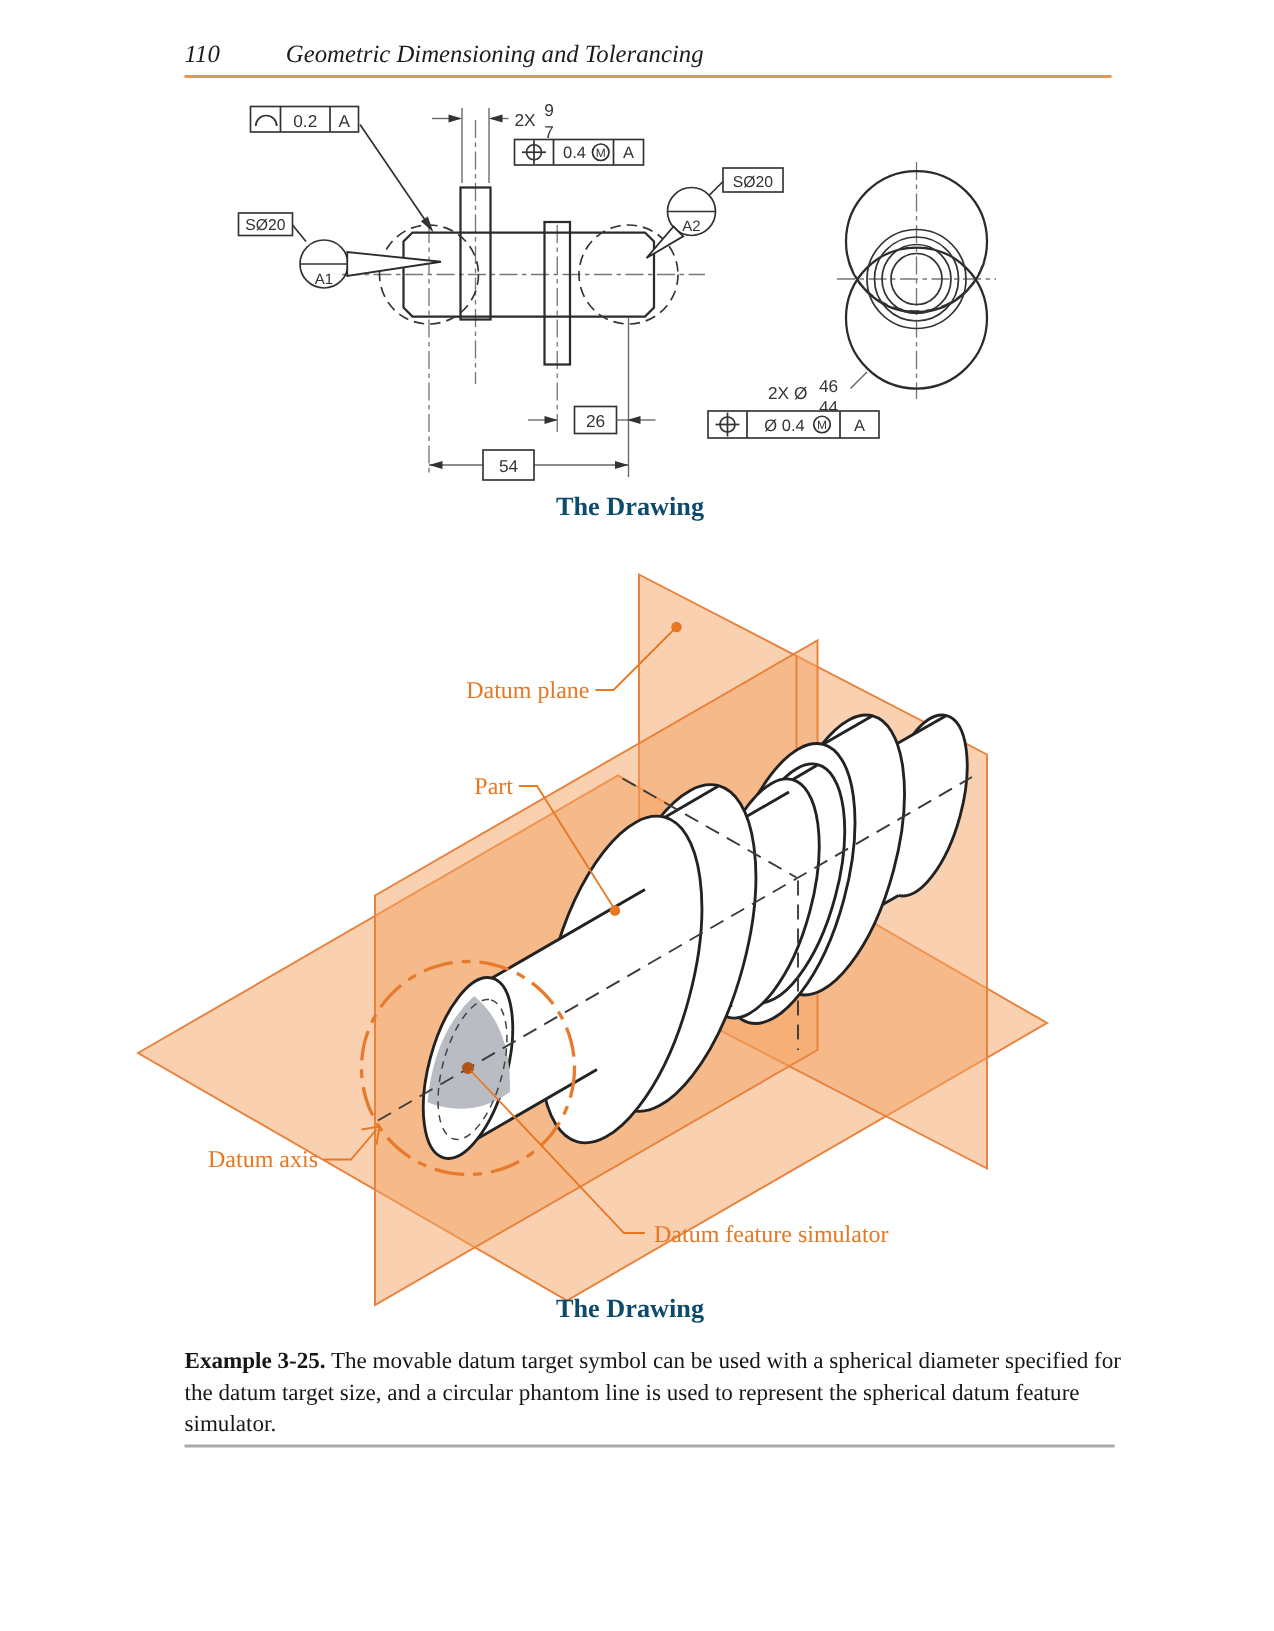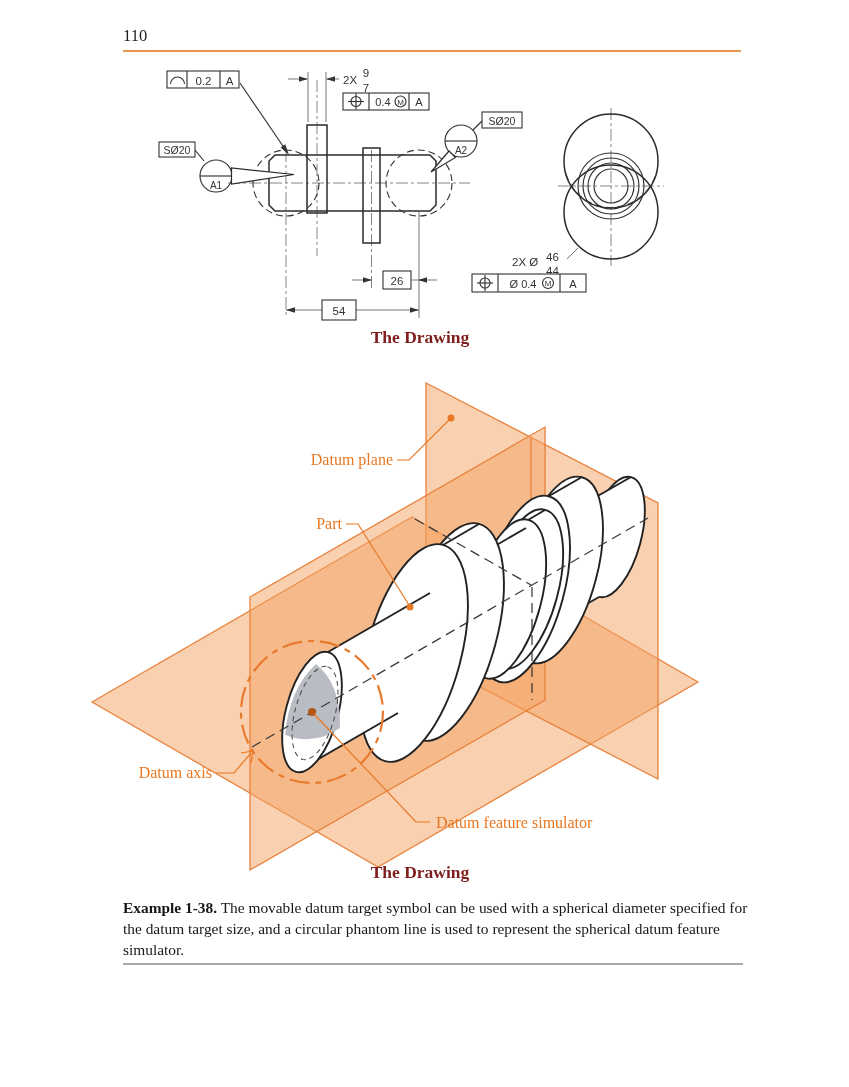--- a/index.html
+++ b/index.html
@@ -1,24 +1,24 @@
 <!DOCTYPE html>
 <html><head>
 <meta charset="utf-8">
 <style>
   html,body{margin:0;padding:0;}
   body{
     width:849px;height:1087px;position:relative;background:#ffffff;
     font-family:"Liberation Serif", serif;overflow:hidden;
   }
   .hdr{position:absolute;top:26px;left:123px;width:620px;display:flex;gap:44px;
-       font-size:16.5px;color:#1c1c1c;}
+       font-style:italic;font-size:16.5px;color:#1c1c1c;}
   .hdr-rule{position:absolute;top:50px;left:123px;width:618px;height:2px;background:#e8954f;}
   .section-title{position:absolute;left:123px;width:594px;text-align:center;
-       font-weight:bold;font-size:17.5px;color:#7f1d1d;}
+       font-weight:bold;font-size:17.5px;color:#0c4a6e;}
   #title-drawing{top:327px;}
   #title-meaning{top:862px;}
   .caption{position:absolute;top:897px;left:123px;width:630px;font-size:15.4px;
        line-height:1.37;color:#161616;}
   .caption b{font-weight:bold;}
   .ftr-rule{position:absolute;top:963px;left:123px;width:620px;height:2px;background:#a9a9a9;}
   svg{position:absolute;top:0;left:0;}
   svg text{font-family:"Liberation Sans", sans-serif;fill:#333;}
   text.lbl{font-family:"Liberation Serif", serif;fill:#e87722;font-size:16px;}
   .thin{stroke:#666;stroke-width:0.9;fill:none;}
@@ -31,20 +31,21 @@
   .p3d{stroke:#222;stroke-width:1.9;}
   .p3dl{stroke:#222;stroke-width:1.9;fill:none;}
   .hid{stroke:#3a3a3a;stroke-width:1.25;fill:none;stroke-dasharray:10 6;}
   .ldr{stroke:#e87722;stroke-width:1.2;fill:none;}
 </style>
 </head>
 <body>
 
 <div class="hdr">
   <span>110</span>
+  <span>Geometric Dimensioning and Tolerancing</span>
 </div>
 <div class="hdr-rule"></div>
 
 <svg width="849" height="1087" viewBox="0 0 849 1087">
 
   <g>
 
     <line class="cl" x1="228" y1="183" x2="470" y2="183"></line>
     <line class="cl" x1="286" y1="150" x2="286" y2="318"></line>
     <line class="cl" x1="317" y1="80" x2="317" y2="256"></line>
@@ -241,15 +242,15 @@
       <polyline class="ldr" points="430,822 416,822 314,714"></polyline>
       <text class="lbl" x="436" y="828">Datum feature simulator</text>
     </g>
   </g>
 </svg>
 
 <div class="section-title" id="title-drawing">The Drawing</div>
 <div class="section-title" id="title-meaning">The Drawing</div>
 
 <div class="caption">
-  <b>Example 1-38.</b><span> The movable datum target symbol can be used with a spherical diameter specified for the datum target size, and a circular phantom line is used to represent the spherical datum feature simulator.</span>
+  <b>Example 3-25.</b><span> The movable datum target symbol can be used with a spherical diameter specified for the datum target size, and a circular phantom line is used to represent the spherical datum feature simulator.</span>
 </div>
 <div class="ftr-rule"></div>
 
 </body></html>

